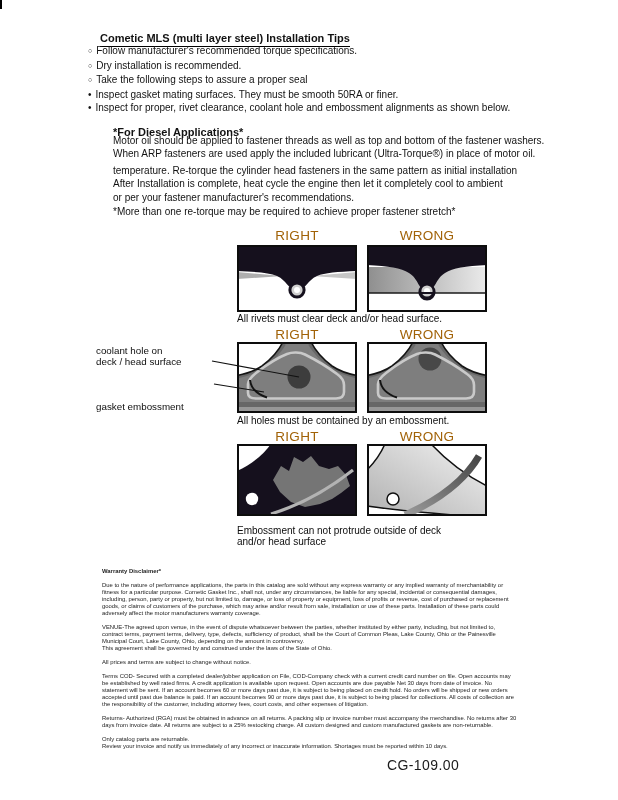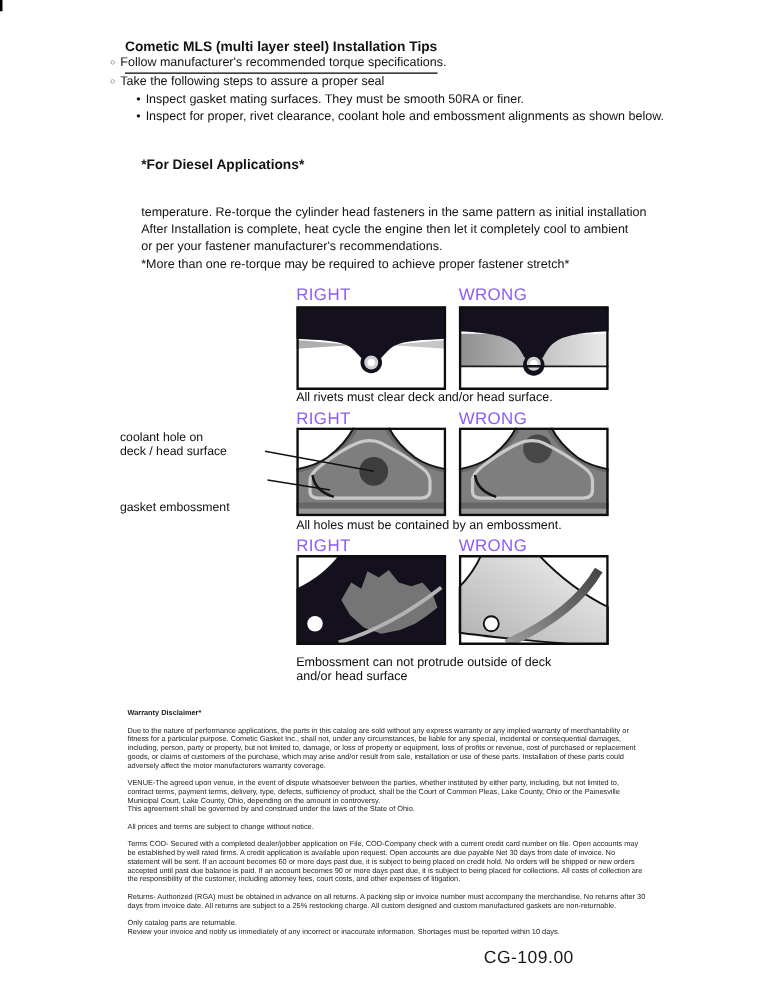--- a/index.html
+++ b/index.html
@@ -1,32 +1,32 @@
 <!DOCTYPE html>
 <html><head>
 <meta charset="utf-8">
 <style>
   html,body{margin:0;padding:0;background:#e8e8e8;}
   .page{position:relative;width:618px;height:800px;background:#ffffff;overflow:hidden;
         font-family:"Liberation Sans",sans-serif;color:#121212;}
   .abs{position:absolute;}
   .edge-mark{left:0;top:8;width:2px;height:9px;background:#000;}
   .title{left:100px;top:25px;font-size:11px;font-weight:bold;border-bottom:1.4px solid #000;
-         padding-bottom:14px;white-space:nowrap;}
+         padding-bottom:2px;white-space:nowrap;}
   .bullets{left:88px;top:44px;font-size:10px;line-height:13.6px;white-space:nowrap;}
   .b::before{content:"○";font-size:7px;margin-right:4px;position:relative;top:-1px;}
-  .sb{margin-left:21px;}
+  .sb{}
   .sb::before{content:"•";font-size:10px;margin-right:4px;}
   .diesel-h{left:113px;top:117px;font-size:11px;font-weight:bold;white-space:nowrap;}
   .bodytext{font-size:10px;line-height:13.4px;white-space:nowrap;}
   .bodytext span{display:block;}
   .p1{left:113px;top:134px;}
   .p2{left:113px;top:164px;}
   .p3{left:113px;top:205px;}
-  .rw{width:120px;font-size:13.5px;letter-spacing:0.3px;color:#8b5cf6;}
+  .rw{width:120px;text-align:center;font-size:13.5px;letter-spacing:0.3px;color:#a16207;}
   .colL{left:237px;} .colR{left:367px;}
   .rw1{top:228px;} .rw2{top:327px;} .rw3{top:429px;}
   .panel{width:120px;}
   .pan1{top:245px;height:67px;} .pan2{top:342px;height:71px;} .pan3{top:444px;height:72px;}
   .panel svg{display:block;}
   .caption{left:237px;font-size:10px;line-height:10.5px;color:#0d0d0d;white-space:nowrap;}
   .cap1{top:314px;} .cap2{top:416px;} .cap3{top:526px;}
   .cap3 span{display:block;}
   .sidelab{font-size:9.8px;line-height:11.2px;color:#0d0d0d;}
   .sidelab1{left:96px;top:345px;width:116px;}
@@ -42,27 +42,32 @@
 <body>
 
 <div class="page">
 
   <div class="abs edge-mark"></div>
 
   <h1 class="abs title">Cometic MLS (multi layer steel) Installation Tips</h1>
 
   <div class="abs bullets">
     <div class="b">Follow manufacturer's recommended torque specifications.</div>
+    <div class="b">Dry installation is recommended.</div>
     <div class="b">Take the following steps to assure a proper seal</div>
     <div class="sb">Inspect gasket mating surfaces.  They must be smooth 50RA or finer.</div>
     <div class="sb">Inspect for proper, rivet clearance, coolant hole and embossment alignments as shown below.</div>
   </div>
 
   <h2 class="abs diesel-h">*For Diesel Applications*</h2>
 
+  <div class="abs bodytext p1">
+    <span>Motor oil should be applied to fastener threads as well as top and bottom of the fastener washers.</span>
+    <span>When ARP fasteners are used apply the included lubricant (Ultra-Torque®) in place of motor oil.</span>
+  </div>
   <div class="abs bodytext p2">
     <span>temperature. Re-torque the cylinder head fasteners in the same pattern as initial installation</span>
     <span>After Installation is complete, heat cycle the engine then let it completely cool to ambient</span>
     <span>or per your fastener manufacturer's recommendations.</span>
   </div>
   <div class="abs bodytext p3">*More than one re-torque may be required to achieve proper fastener stretch*</div>
 
   <div class="abs rw rw1 colL">RIGHT</div>
   <div class="abs rw rw1 colR">WRONG</div>
 

